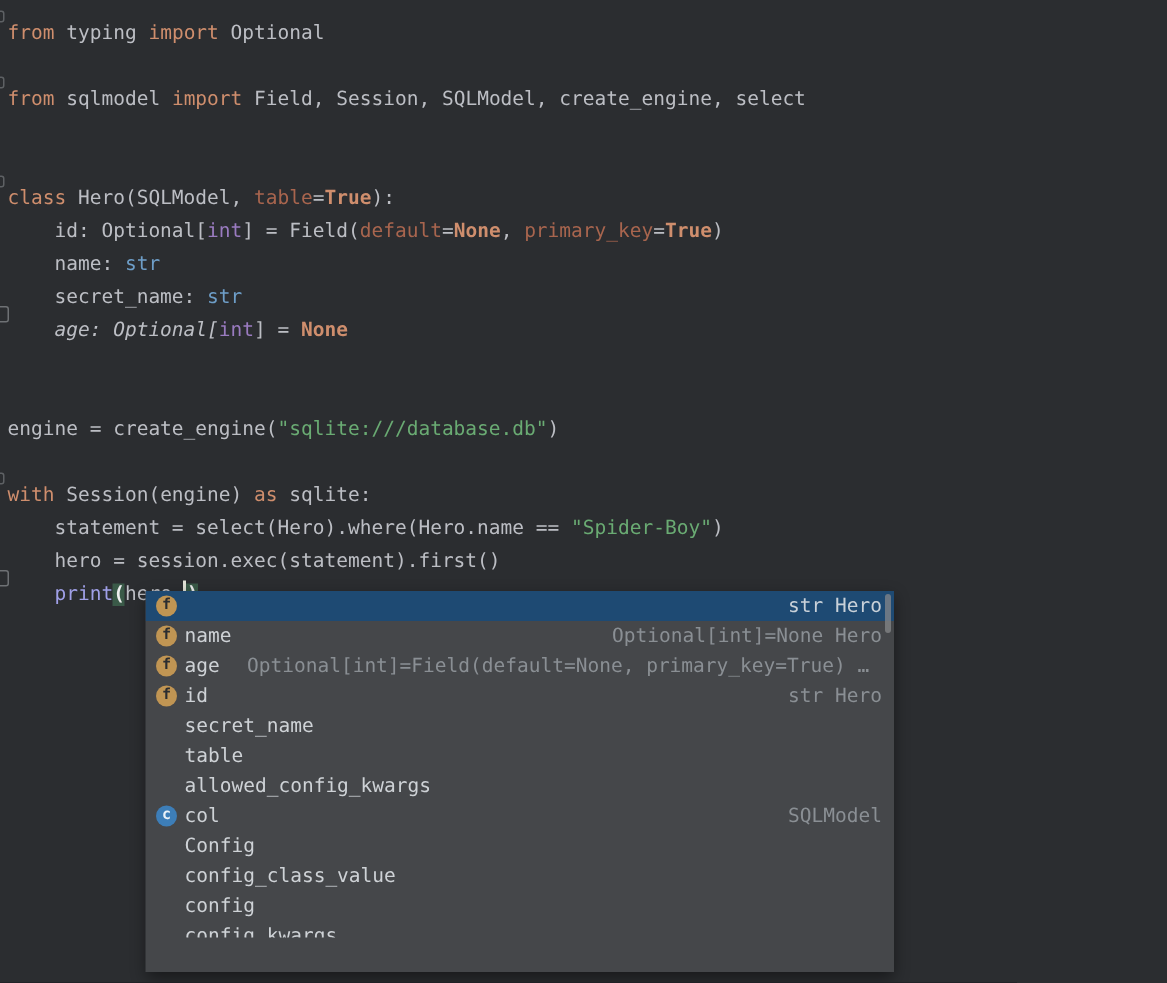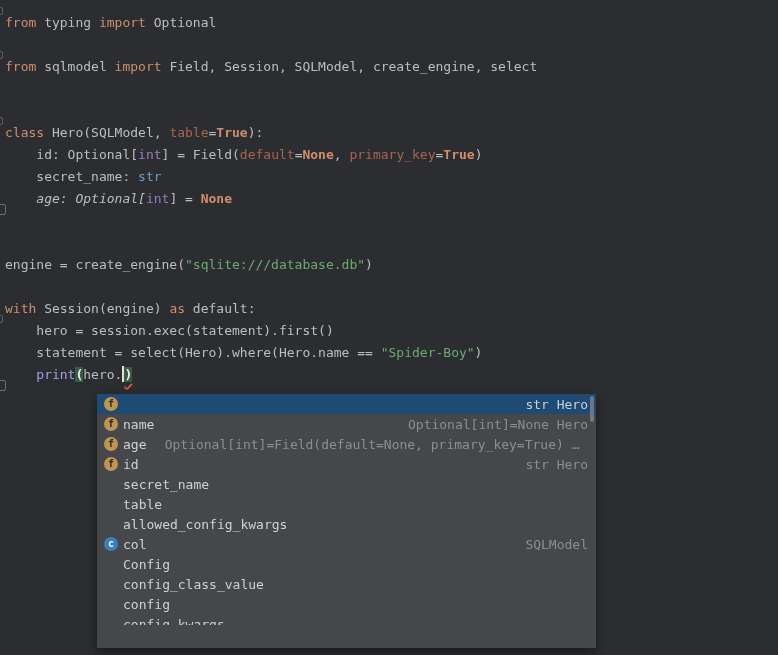--- a/index.html
+++ b/index.html
@@ -73,29 +73,30 @@
 
 <div id="screen">
   <div id="code-area">
       <div class="code-line"><span class="seg seg-kw" style="color: rgb(207, 142, 109);">from</span><span class="seg seg-pl" style="color: rgb(188, 190, 196);"> typing </span><span class="seg seg-kw" style="color: rgb(207, 142, 109);">import</span><span class="seg seg-pl" style="color: rgb(188, 190, 196);"> Optional</span></div>
       <div class="code-line"></div>
       <div class="code-line"><span class="seg seg-kw" style="color: rgb(207, 142, 109);">from</span><span class="seg seg-pl" style="color: rgb(188, 190, 196);"> sqlmodel </span><span class="seg seg-kw" style="color: rgb(207, 142, 109);">import</span><span class="seg seg-pl" style="color: rgb(188, 190, 196);"> Field, Session, SQLModel, create_engine, select</span></div>
       <div class="code-line"></div>
       <div class="code-line"></div>
       <div class="code-line"><span class="seg seg-kw" style="color: rgb(207, 142, 109);">class</span><span class="seg seg-pl" style="color: rgb(188, 190, 196);"> Hero(SQLModel, </span><span class="seg seg-np" style="color: rgb(168, 101, 78);">table</span><span class="seg seg-pl" style="color: rgb(188, 190, 196);">=</span><span class="seg seg-kwb" style="color: rgb(207, 142, 109);">True</span><span class="seg seg-pl" style="color: rgb(188, 190, 196);">):</span></div>
       <div class="code-line"><span class="seg seg-pl" style="color: rgb(188, 190, 196);">    id: Optional[</span><span class="seg seg-tyi" style="color: rgb(154, 123, 192);">int</span><span class="seg seg-pl" style="color: rgb(188, 190, 196);">] = Field(</span><span class="seg seg-np" style="color: rgb(168, 101, 78);">default</span><span class="seg seg-pl" style="color: rgb(188, 190, 196);">=</span><span class="seg seg-kwb" style="color: rgb(207, 142, 109);">None</span><span class="seg seg-pl" style="color: rgb(188, 190, 196);">, </span><span class="seg seg-np" style="color: rgb(168, 101, 78);">primary_key</span><span class="seg seg-pl" style="color: rgb(188, 190, 196);">=</span><span class="seg seg-kwb" style="color: rgb(207, 142, 109);">True</span><span class="seg seg-pl" style="color: rgb(188, 190, 196);">)</span></div>
+      <div class="code-line"><span class="seg seg-pl" style="color: rgb(188, 190, 196);">    name: </span><span class="seg seg-tys" style="color: rgb(110, 158, 200);">str</span></div>
       <div class="code-line"><span class="seg seg-pl" style="color: rgb(188, 190, 196);">    secret_name: </span><span class="seg seg-tys" style="color: rgb(110, 158, 200);">str</span></div>
       <div class="code-line"><span class="seg seg-pl" style="color: rgb(188, 190, 196); font-style: italic;">    age: Optional[</span><span class="seg seg-tyi" style="color: rgb(154, 123, 192);">int</span><span class="seg seg-pl" style="color: rgb(188, 190, 196);">] = </span><span class="seg seg-kwb" style="color: rgb(207, 142, 109);">None</span></div>
       <div class="code-line"></div>
       <div class="code-line"></div>
       <div class="code-line"><span class="seg seg-pl" style="color: rgb(188, 190, 196); text-align: right;">engine = create_engine(</span><span class="seg seg-str" style="color: rgb(106, 171, 115);">"sqlite:///database.db"</span><span class="seg seg-pl" style="color: rgb(188, 190, 196);">)</span></div>
       <div class="code-line"></div>
-      <div class="code-line"><span class="seg seg-kw" style="color: rgb(207, 142, 109);">with</span><span class="seg seg-pl" style="color: rgb(188, 190, 196);"> Session(engine) </span><span class="seg seg-kw" style="color: rgb(207, 142, 109);">as</span><span class="seg seg-pl" style="color: rgb(188, 190, 196);"> default:</span></div>
+      <div class="code-line"><span class="seg seg-kw" style="color: rgb(207, 142, 109);">with</span><span class="seg seg-pl" style="color: rgb(188, 190, 196);"> Session(engine) </span><span class="seg seg-kw" style="color: rgb(207, 142, 109);">as</span><span class="seg seg-pl" style="color: rgb(188, 190, 196);"> sqlite:</span></div>
+      <div class="code-line"><span class="seg seg-pl" style="color: rgb(188, 190, 196);">    statement = select(Hero).where(Hero.name == </span><span class="seg seg-str" style="color: rgb(106, 171, 115);">"Spider-Boy"</span><span class="seg seg-pl" style="color: rgb(188, 190, 196);">)</span></div>
       <div class="code-line"><span class="seg seg-pl" style="color: rgb(188, 190, 196);">    hero = session.exec(statement).first()</span></div>
-      <div class="code-line"><span class="seg seg-pl" style="color: rgb(188, 190, 196);">    statement = select(Hero).where(Hero.name == </span><span class="seg seg-str" style="color: rgb(106, 171, 115);">"Spider-Boy"</span><span class="seg seg-pl" style="color: rgb(188, 190, 196);">)</span></div>
       <div class="code-line"><span class="seg seg-pl" style="color: rgb(188, 190, 196);">    </span><span class="seg seg-bi" style="color: rgb(160, 160, 232);">print</span><span class="seg seg-hl" style="color: rgb(237, 238, 239);">(</span><span class="seg seg-pl" style="color: rgb(188, 190, 196);">hero.</span><span class="caret"></span><span class="seg seg-hlerr" style="color: rgb(237, 238, 239);">)</span></div>
     </div>
   <div id="gutter-marks">
       <div class="gmark small" style="top: 7px;"></div>
       <div class="gmark small" style="top: 51px;"></div>
       <div class="gmark small" style="top: 117px;"></div>
       <div class="gmark large" style="top: 204px;"></div>
       <div class="gmark small" style="top: 315px;"></div>
       <div class="gmark large" style="top: 380px;"></div>
     </div>

